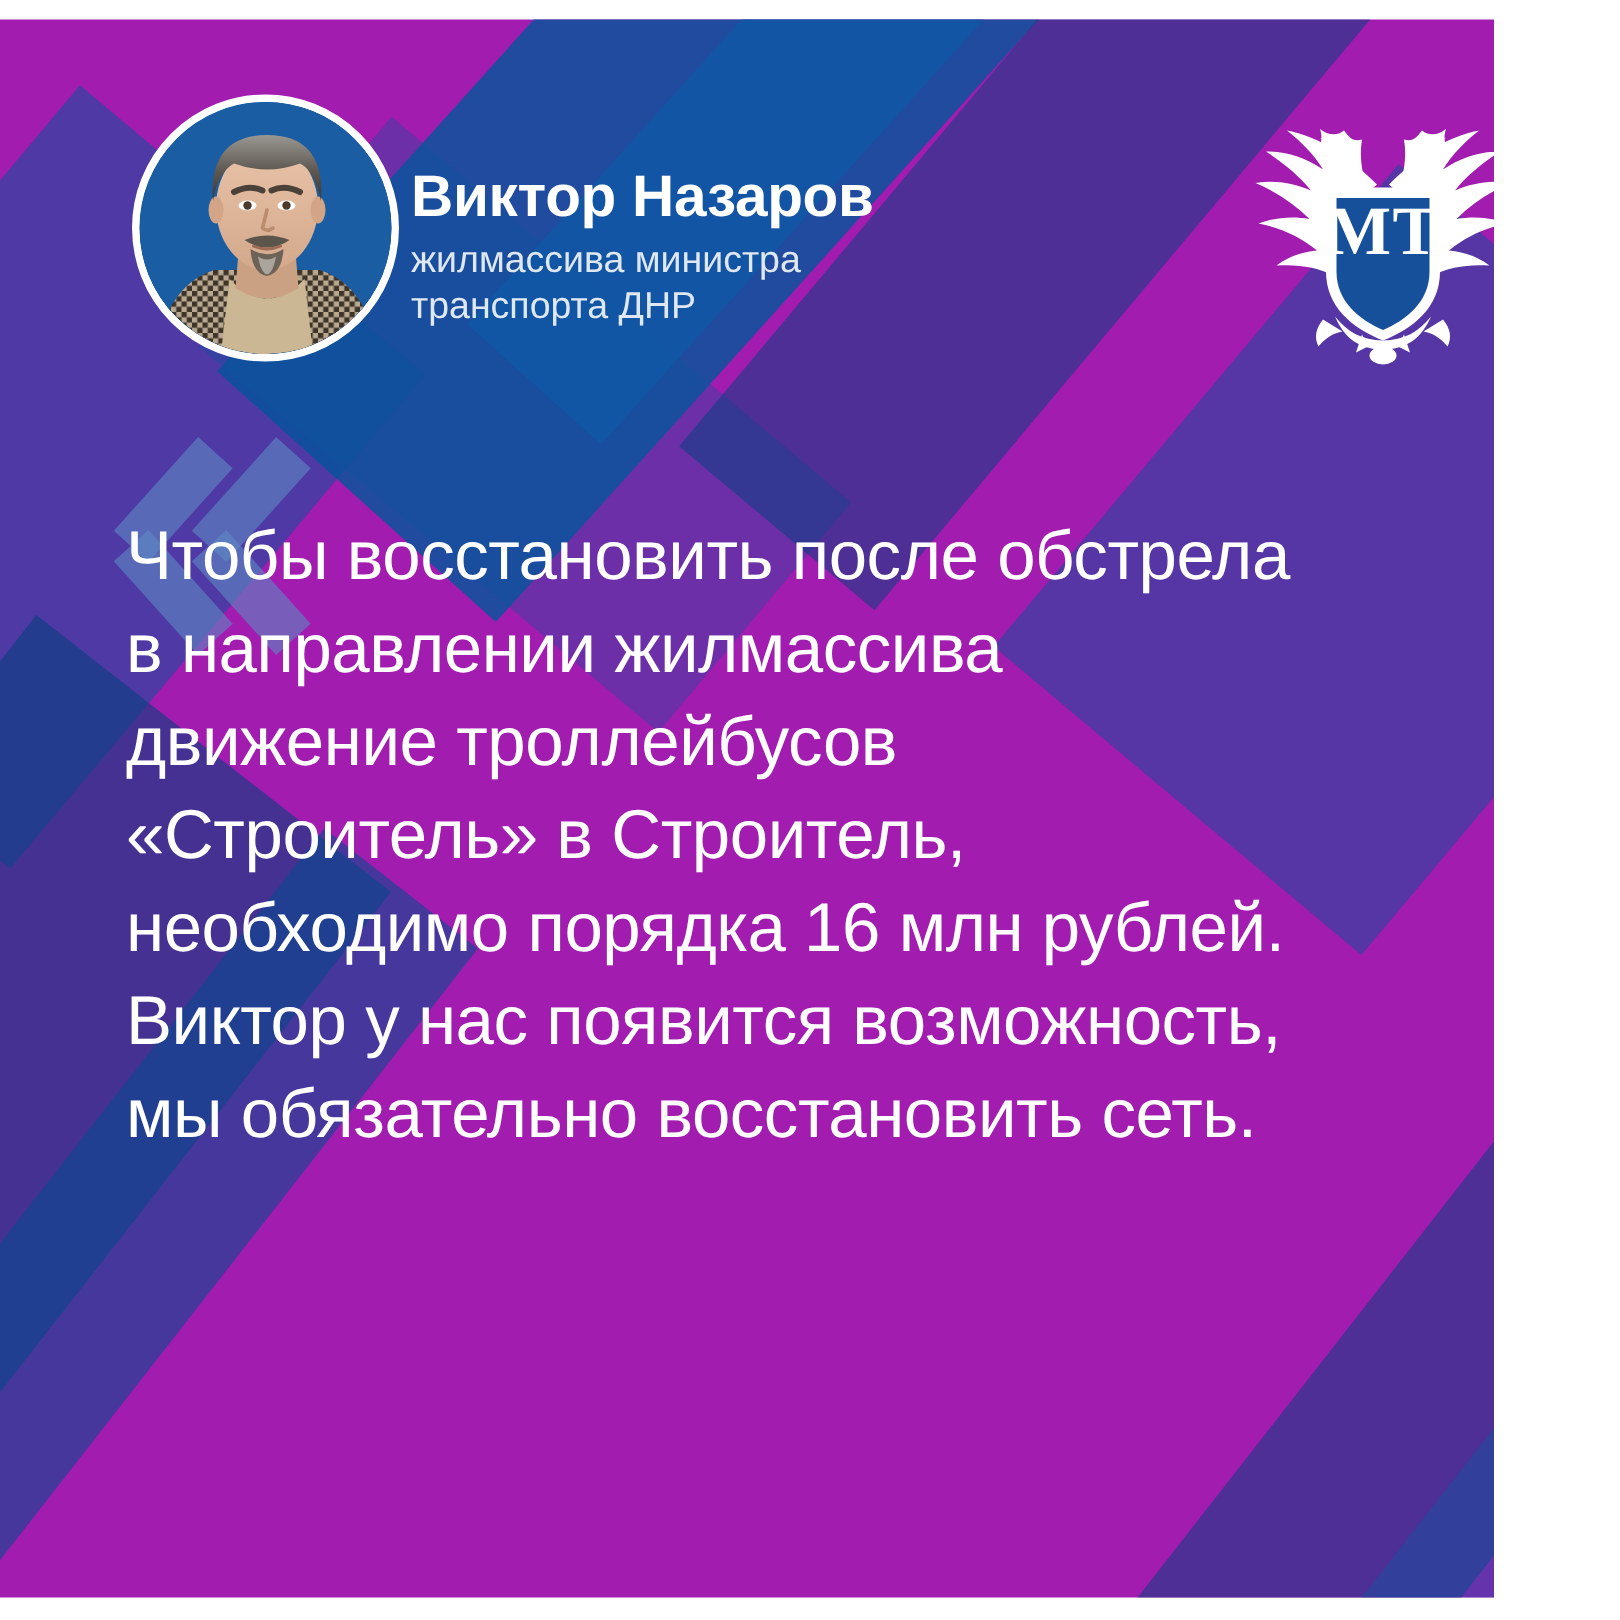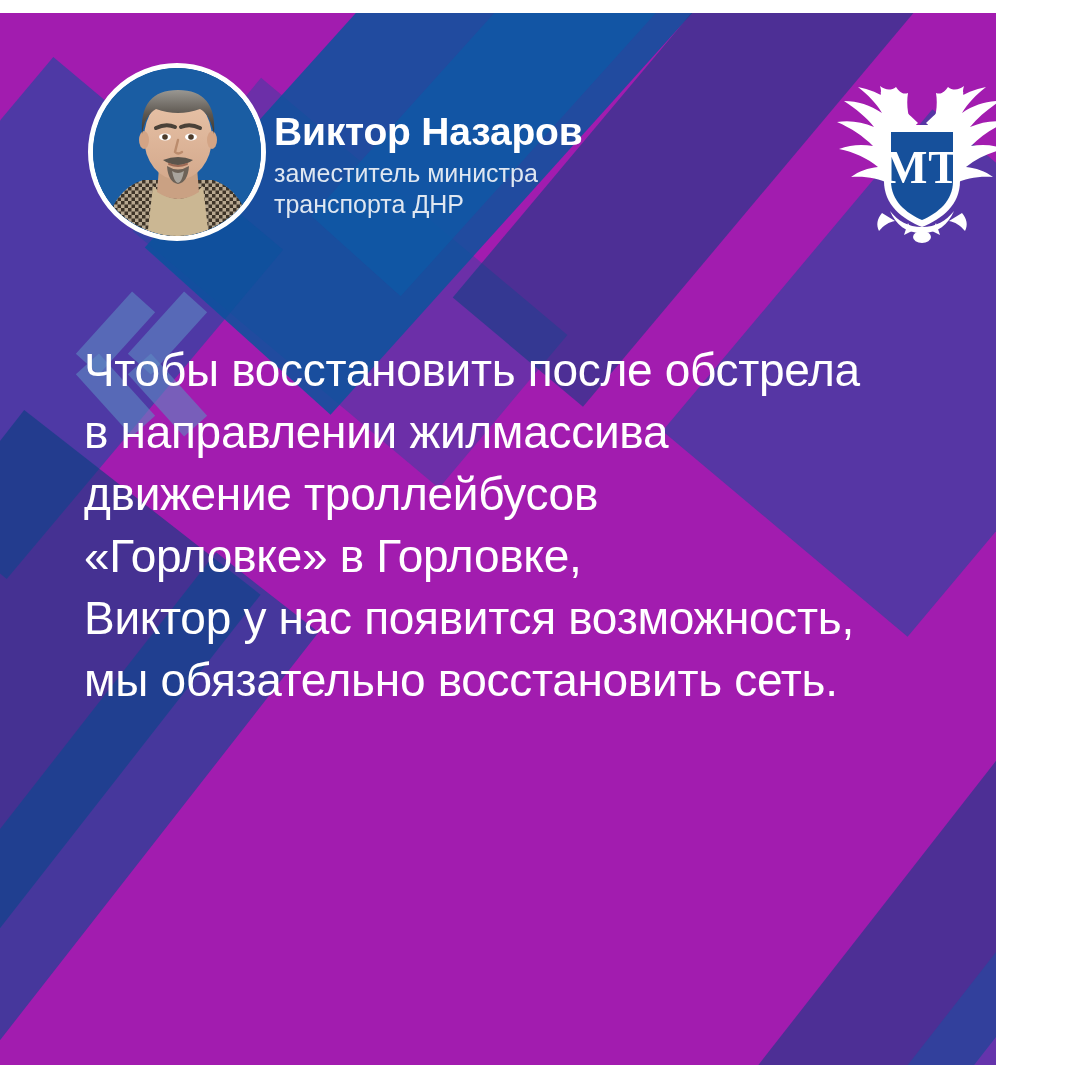--- a/index.html
+++ b/index.html
@@ -174,21 +174,20 @@
     left: 0;
     top: 70px;
     width: 200px;
     text-align: center;
     font-family: "Liberation Serif", "DejaVu Serif", serif;
     font-size: 46px;
     font-weight: bold;
     color: #ffffff;
     letter-spacing: 1px;
     line-height: 1;
-    margin-top: 14px;
   }
 
   
   .quote-marks {
     position: absolute;
     left: 84px;
     top: 292px;
     width: 130px;
     height: 125px;
     pointer-events: none;
@@ -297,21 +296,21 @@
               <path d="M79 103 q6 4 12 0 q-2 11 -6 12 q-4 -1 -6 -12 z" fill="#a9a49c"></path>
 
               <path d="M76 96 q9 4 18 0" stroke="#9d6a55" stroke-width="2" fill="none" stroke-linecap="round"></path>
             </g>
           </svg>
         </div>
       </div>
 
       <div class="name-block">
         <div class="person-name">Виктор Назаров</div>
-        <div class="person-role">заместитель министра
+        <div class="person-role">жилмассива министра
 транспорта ДНР</div>
       </div>
 
       <div class="emblem">
         <svg viewBox="0 0 200 190" aria-hidden="true">
           <g fill="#ffffff">
 
             <path d="M96 62 C78 44 58 30 36 26 c10 8 18 16 24 26 c-12 -8 -24 -12 -38 -12 c12 8 22 16 30 26 c-12 -5 -24 -7 -37 -5 c14 6 26 14 36 24 c-12 -2 -23 -1 -34 3 c15 3 28 9 39 18 c-10 1 -19 4 -27 10 c14 -1 27 1 39 7 l0 -10 l-6 -6 l10 2 l0 -12 l-8 -7 l12 3 l0 -13 l-9 -8 l13 4 z"></path>
 
             <path d="M104 62 C122 44 142 30 164 26 c-10 8 -18 16 -24 26 c12 -8 24 -12 38 -12 c-12 8 -22 16 -30 26 c12 -5 24 -7 37 -5 c-14 6 -26 14 -36 24 c12 -2 23 -1 34 3 c-15 3 -28 9 -39 18 c10 1 19 4 27 10 c-14 -1 -27 1 -39 7 l0 -10 l6 -6 l-10 2 l0 -12 l8 -7 l-12 3 l0 -13 l9 -8 l-13 4 z"></path>
@@ -347,19 +346,20 @@
       <div class="chev-shape" style="left:52px;top:0">
         <div class="bar up"></div>
         <div class="bar dn"></div>
       </div>
     </div>
 
     <div class="quote">
       <div class="quote-line">Чтобы восстановить после обстрела</div>
       <div class="quote-line">в направлении жилмассива</div>
       <div class="quote-line">движение троллейбусов</div>
-      <div class="quote-line">«Горловке» в Горловке,</div>
+      <div class="quote-line">«Строитель» в Строитель,</div>
+      <div class="quote-line">необходимо порядка 16 млн рублей.</div>
       <div class="quote-line">Виктор у нас появится возможность,</div>
       <div class="quote-line">мы обязательно восстановить сеть.</div>
     </div>
 
   </div>
 </div>
 
 </body></html>

